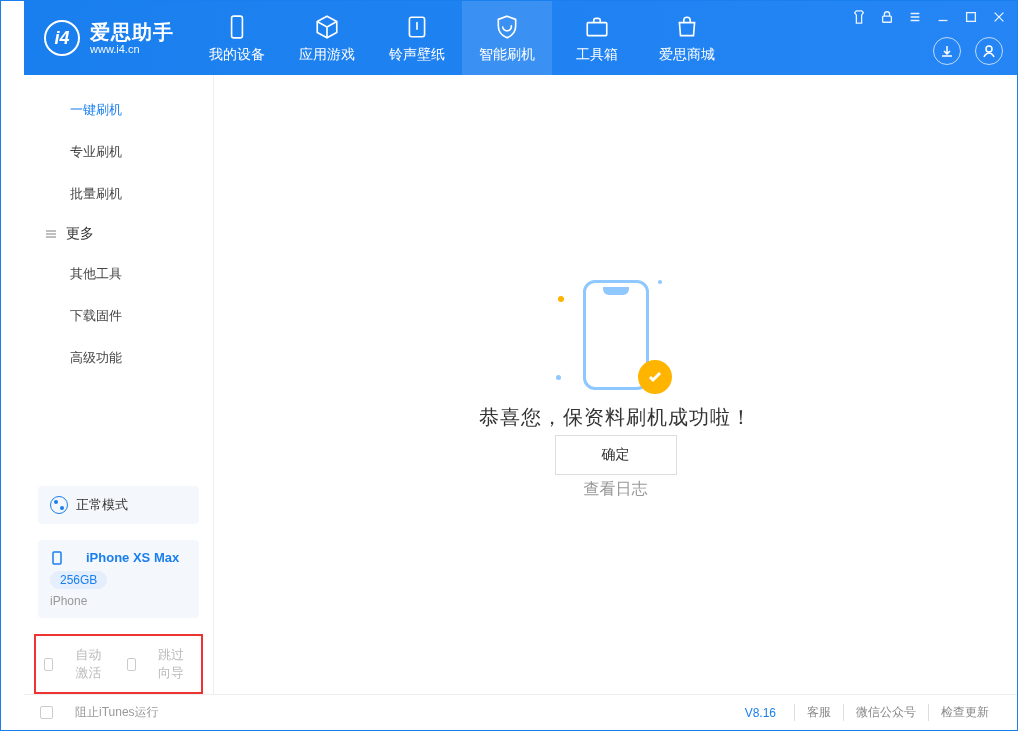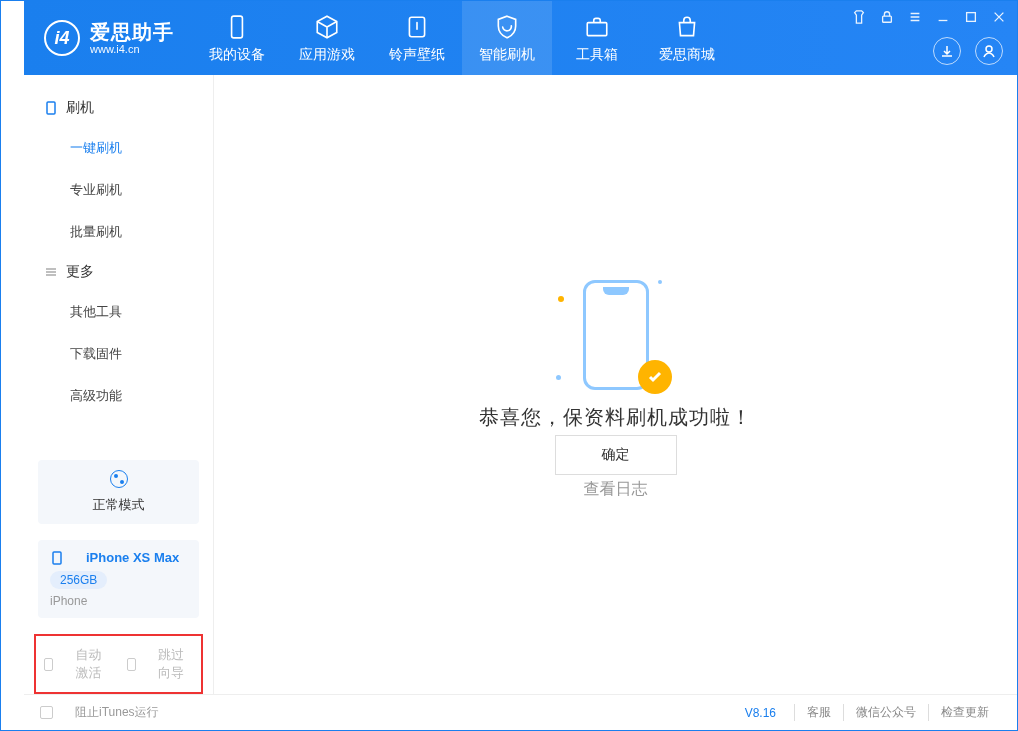--- a/index.html
+++ b/index.html
@@ -22,21 +22,21 @@
 .rightctrls { position: absolute; right: 14px; bottom: 10px; display: flex; gap: 14px; }
 .rightctrls > div { width: 28px; height: 28px; border: 1.5px solid rgba(255,255,255,0.7); border-radius: 50%; display: flex; align-items: center; justify-content: center; cursor: pointer; }
 .rightctrls svg { stroke: #fff; fill: none; stroke-width: 1.5; width: 16px; height: 16px; }
 .body { flex: 1; display: flex; min-height: 0; }
 .sidebar { width: 190px; border-right: 1px solid #eee; display: flex; flex-direction: column; padding-top: 14px; }
 .side-group { padding: 10px 20px; font-size: 14px; color: #333; display: flex; align-items: center; gap: 8px; font-weight: 500; }
 .side-group .gicon { width: 14px; height: 14px; display: inline-flex; align-items: center; justify-content: center; }
 .side-item { padding: 12px 20px 12px 46px; font-size: 13px; color: #444; cursor: pointer; }
 .side-item.active { color: #1a7fee; }
 .sidebar-spacer { flex: 1; }
-.mode-box, .device-box { margin: 8px 14px; background: #f4f7fb; border-radius: 4px; padding: 10px 12px; font-size: 13px; color: #333; flex-direction: column; }
+.mode-box, .device-box { margin: 8px 14px; background: #f4f7fb; border-radius: 4px; padding: 10px 12px; font-size: 13px; color: #333; }
 .mode-box { display: flex; align-items: center; gap: 8px; }
 .mode-icon { width: 18px; height: 18px; border: 1.5px solid #1a7fee; border-radius: 50%; position: relative; }
 .mode-icon::before, .mode-icon::after { content:""; position:absolute; background:#1a7fee; border-radius:50%; width:4px; height:4px; }
 .mode-icon::before { top:3px; left:3px; }
 .mode-icon::after { bottom:3px; right:3px; }
 .device-box .dname { color: #1a7fee; font-weight: 600; display: flex; align-items: center; gap: 22px; }
 .device-box .cap { display: inline-block; margin-top: 6px; padding: 2px 10px; border-radius: 10px; background: #e4eefc; color: #1a7fee; font-size: 12px; }
 .device-box .dtype { margin-top: 5px; color: #999; font-size: 12px; }
 .checks { border: 2px solid #e33; margin: 8px 10px 0 10px; padding: 10px 8px; display: flex; gap: 16px; font-size: 13px; color: #bbb; }
 .chk { display: flex; align-items: center; gap: 22px; }
@@ -174,28 +174,20 @@
           <svg viewBox="0 0 16 16">
             <circle cx="8" cy="6" r="3"></circle>
             <path d="M3 14c1-3 4-4 5-4s4 1 5 4"></path>
           </svg>
         </div>
     </div>
   </div>
 
   <div class="body">
     <div class="sidebar">
-      <div class="side-group">
-        <span class="gicon">
-            <svg viewBox="0 0 14 14" width="14" height="14" stroke="#1a7fee" fill="none" stroke-width="1.5">
-              <rect x="3" y="1" width="8" height="12" rx="1"></rect>
-            </svg>
-          </span>
-        <span>刷机</span>
-      </div>
       <div class="side-item active">一键刷机</div>
       <div class="side-item">专业刷机</div>
       <div class="side-item">批量刷机</div>
 
       <div class="side-group">
         <span class="gicon">
             <svg viewBox="0 0 14 14" width="14" height="14" stroke="#aaa" stroke-width="1.5">
               <path d="M2 4h10M2 7h10M2 10h10"></path>
             </svg>
           </span>

